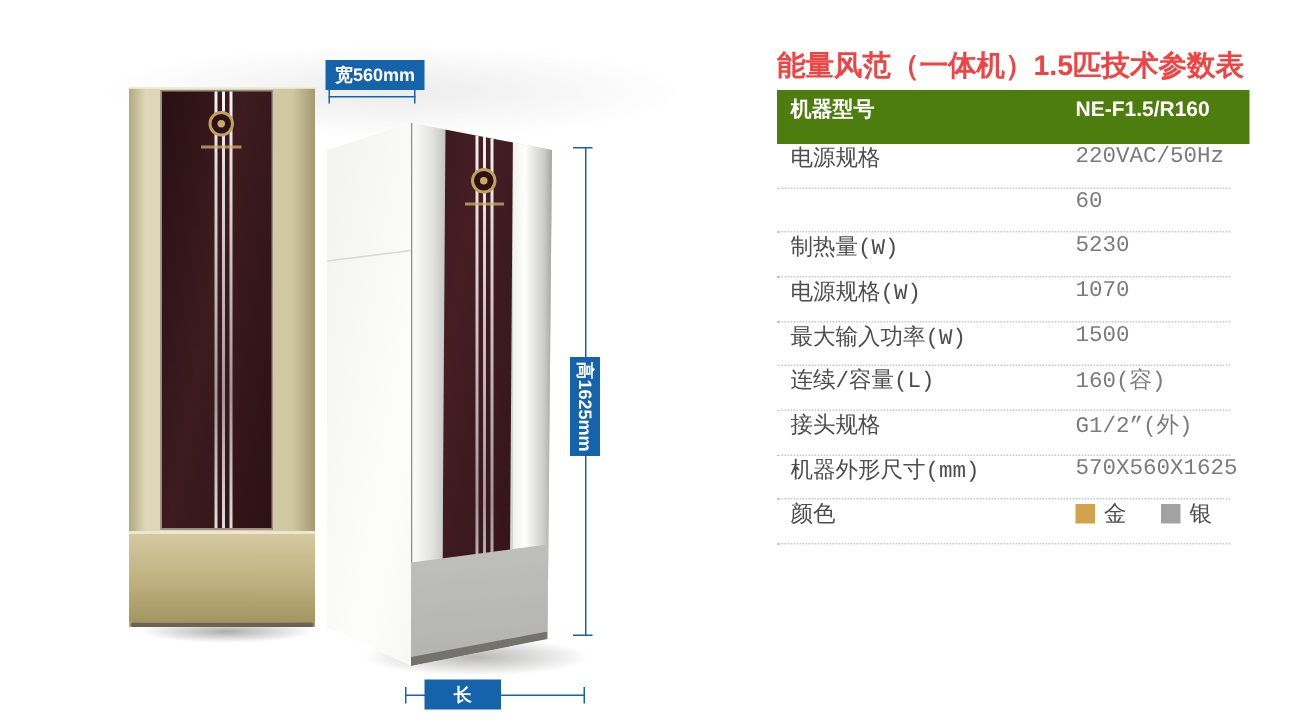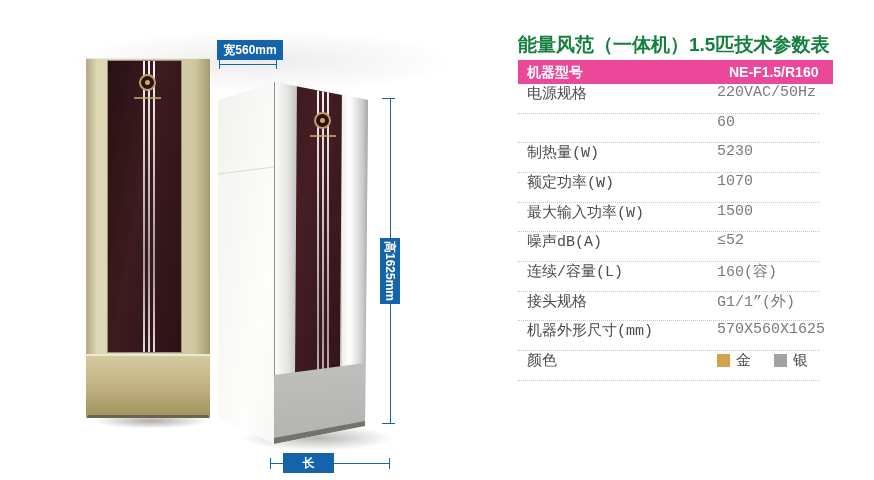--- a/index.html
+++ b/index.html
@@ -83,25 +83,25 @@
   #dim-h-line .t2{left:-8px;bottom:0;width:13px;height:1px;}
   #dim-h-label{left:357px;top:245px;width:66px;transform:rotate(90deg);}
   #dim-l-line{left:270px;top:447px;width:120px;height:1px;}
   #dim-l-line .t1{left:0;top:-5px;width:1px;height:11px;}
   #dim-l-line .t2{right:0;top:-5px;width:1px;height:11px;}
   #dim-l-label{left:283px;top:437px;width:51px;}
   .dim-tick{position:absolute;}
 
   
   #spec{left:518px;top:33px;width:340px;}
-  #spec-title{font-size:19px;font-weight:bold;color:#15803d;line-height:24px;white-space:nowrap;}
-  #spec-header{position:relative;margin-top:3px;width:315px;height:24px;background:#ec4899;
+  #spec-title{font-size:19px;font-weight:bold;color:#ef4444;line-height:24px;white-space:nowrap;}
+  #spec-header{position:relative;margin-top:3px;width:315px;height:36px;background:#4d7c0f;
     color:#ffffff;font-size:14px;font-weight:bold;line-height:24px;}
   #spec-header .lbl{padding-left:9px;}
-  #spec-header .val{position:absolute;left:211px;top:0;}
+  #spec-header .val{position:absolute;left:199px;top:0;}
   .spec-row{position:relative;width:302px;height:29.66px;
     border-bottom:1px dotted #c7c7c7;box-sizing:border-box;
     display:flex;font-size:15px;font-family:Liberation Mono, monospace;}
   .spec-row .lbl{padding-left:9px;color:#4d4d4d;}
   .spec-row .val{position:absolute;left:199px;color:#7b7b7b;}
   .swatch{display:inline-block;width:13px;height:13px;vertical-align:-2px;margin-right:6px;}
   .swatch+span{color:#4d4d4d;}
   .swatch.second{margin-left:14px;}
 </style>
 </head>
@@ -181,38 +181,34 @@
     <span class="val">220VAC/50Hz</span>
   </div>
   <div class="spec-row">
     <span class="val">60</span>
   </div>
   <div class="spec-row">
     <span class="lbl">制热量(W)</span>
     <span class="val">5230</span>
   </div>
   <div class="spec-row">
-    <span class="lbl">额定功率(W)</span>
+    <span class="lbl">电源规格(W)</span>
     <span class="val">1070</span>
   </div>
   <div class="spec-row">
     <span class="lbl">最大输入功率(W)</span>
     <span class="val">1500</span>
   </div>
   <div class="spec-row">
-    <span class="lbl">噪声dB(A)</span>
-    <span class="val">≤52</span>
-  </div>
-  <div class="spec-row">
     <span class="lbl">连续/容量(L)</span>
     <span class="val">160(容)</span>
   </div>
   <div class="spec-row">
     <span class="lbl">接头规格</span>
-    <span class="val">G1/1”(外)</span>
+    <span class="val">G1/2”(外)</span>
   </div>
   <div class="spec-row">
     <span class="lbl">机器外形尺寸(mm)</span>
     <span class="val">570X560X1625</span>
   </div>
 
   <div class="spec-row">
     <span class="lbl">颜色</span>
     <span class="val">
       <span class="swatch" style="background: rgb(210, 162, 76);"></span><span>金</span>

